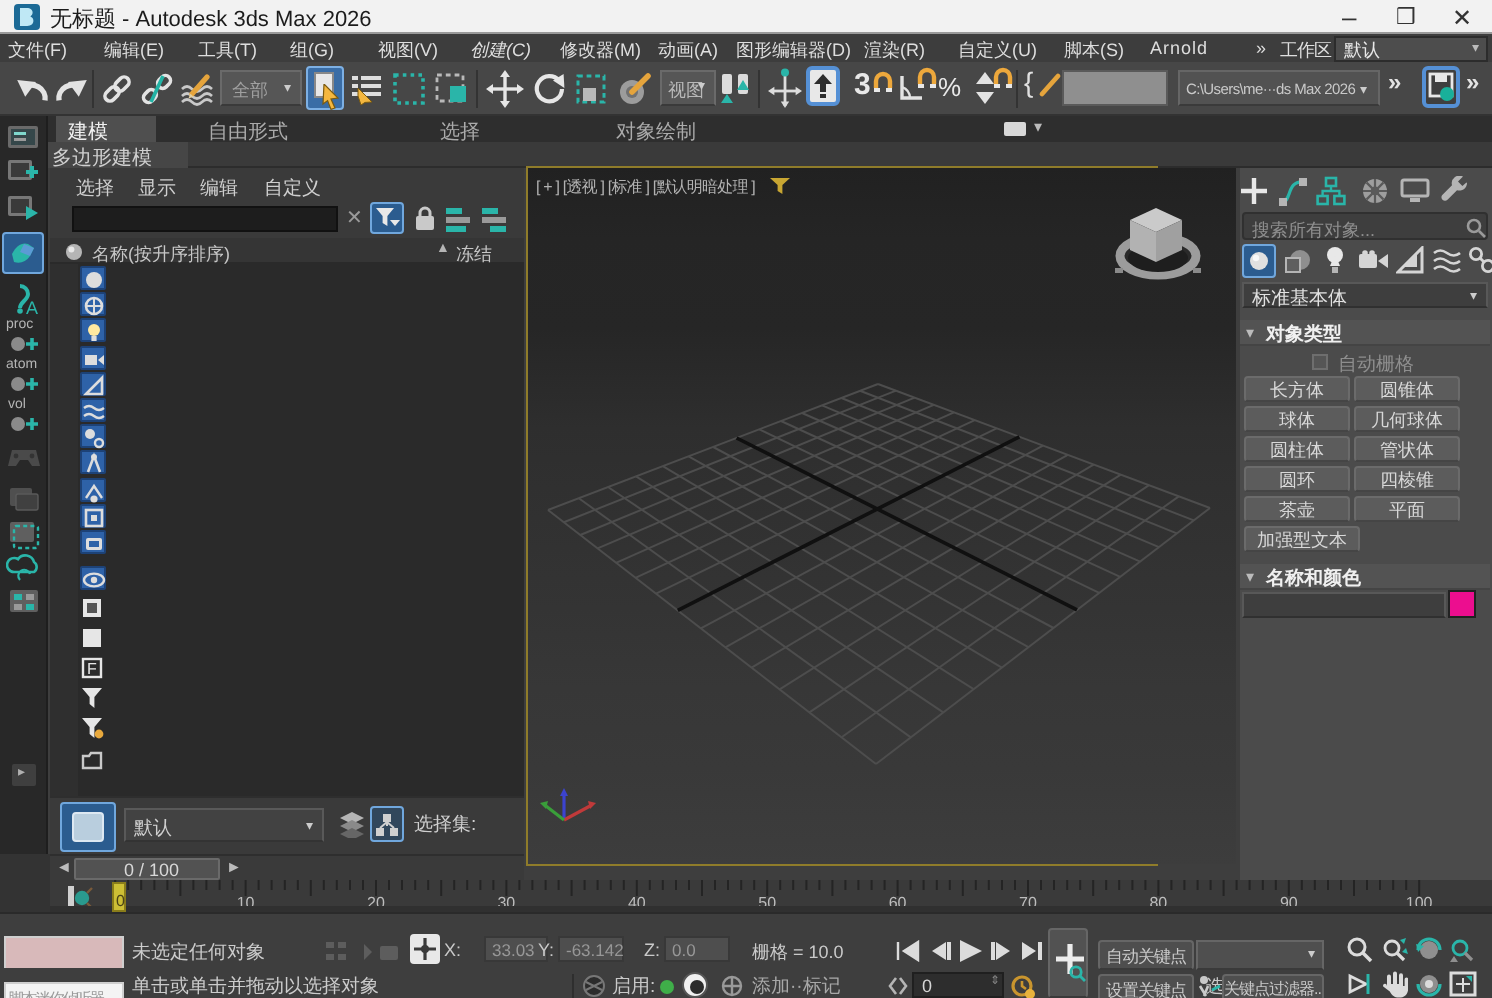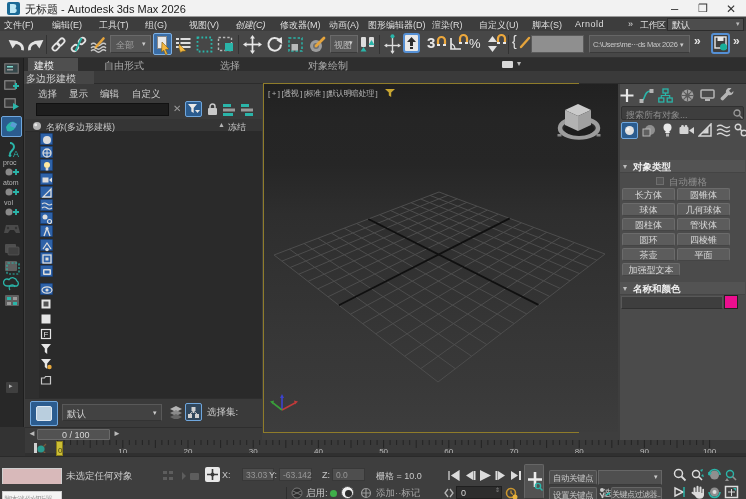--- a/index.html
+++ b/index.html
@@ -332,21 +332,21 @@
           <rect x="1" y="5.5" width="12" height="3" fill="#9a9a9a"></rect>
           <rect x="5" y="10" width="8" height="3" fill="#2ab5a9"></rect>
         </svg>
   </div>
 
   <div class="abs" style="left:0;top:35px;width:237px;height:13px;background:#353535;border-bottom:1px solid #2a2a2a;">
     <svg class="ico" style="left:7px;top:2px;" width="10" height="10" viewBox="0 0 10 10">
           <circle cx="5" cy="5" r="4" fill="#b5b5b5"></circle>
           <circle cx="3.7" cy="3.7" r="1.5" fill="#e8e8e8"></circle>
         </svg>
-    <span class="abs" style="left:21px;top:2px;font-size:9px;color:#c6c6c6;">名称(多边形建模)</span>
+    <span class="abs" style="left:21px;top:2px;font-size:9px;color:#c6c6c6;">名称(按升序排序)</span>
     <span class="abs" style="left:193px;top:2px;font-size:7px;color:#b5b5b5;">▲</span>
     <span class="abs" style="left:203px;top:2px;font-size:9px;color:#c6c6c6;">冻结</span>
   </div>
 
   <div class="abs" style="left:0;top:48px;width:237px;height:266px;background:#2a2a2a;"></div>
       <div class="abs" style="left:0;top:48px;width:14px;height:266px;background:#2f2f2f;"></div>
   <div id="expicons" class="abs" style="left:15px;top:49px;width:13px;height:260px;">
     <div class="abs bic" style="top:0px;">
           <svg width="12" height="12" viewBox="0 0 12 12">
             <circle cx="6" cy="6" r="4" fill="#ddd"></circle>
@@ -615,20 +615,24 @@
       </svg>
   <svg class="ico" style="left:96px;top:39px;" width="15" height="14" viewBox="0 0 15 14">
         <path d="M1 3.5q3-2.5 6.5 0t6.5 0M1 7.5q3-2.5 6.5 0t6.5 0M1 11.5q3-2.5 6.5 0t6.5 0" fill="none" stroke="#d5d5d5" stroke-width="1.3"></path>
       </svg>
   <svg class="ico" style="left:114px;top:39px;" width="14" height="14" viewBox="0 0 14 14">
         <circle cx="4" cy="4" r="2.8" fill="none" stroke="#d5d5d5" stroke-width="1.4"></circle>
         <circle cx="10" cy="10" r="2.8" fill="none" stroke="#d5d5d5" stroke-width="1.4"></circle>
         <line x1="6" y1="6" x2="8" y2="8" stroke="#d5d5d5" stroke-width="1.4"></line>
       </svg>
 
+  <div class="abs" style="left:1px;top:57px;width:123px;height:13px;background:#3e3e3e;border:1px solid #585858;border-bottom-color:#303030;">
+    <span class="abs" style="left:4px;top:1px;font-size:9.5px;color:#e2e2e2;">标准基本体</span>
+    <span class="abs" style="left:113px;top:2px;font-size:7px;color:#ccc;">▾</span>
+  </div>
 
   <div class="abs" style="left:0px;top:76px;width:125px;height:13px;background:#535353;border-bottom:1px solid #444;">
     <span class="abs" style="left:3px;top:2px;font-size:8px;color:#bbb;">▾</span>
     <span class="abs" style="left:13px;top:1px;font-size:9.5px;font-weight:bold;color:#f0f0f0;">对象类型</span>
   </div>
   <div class="abs" style="left:36px;top:93px;width:8px;height:8px;border:1px solid #6e6e6e;background:#555;"></div>
   <span class="abs" style="left:49px;top:92px;font-size:9.5px;color:#8e8e8e;">自动栅格</span>
   <div class="btn" style="left:2px;top:104px;">长方体</div>
       <div class="btn" style="left:57px;top:104px;">圆锥体</div>
   <div class="btn" style="left:2px;top:119px;">球体</div>
@@ -773,20 +777,21 @@
       <span class="abs" style="left:33px;top:6px;font-size:8px;color:#4a4418;">0</span>
 </div>
 <div class="abs" style="left:0;top:427px;width:25px;height:29px;background:#333333;"></div>
 
 <div id="statusbar" class="abs" style="left:0;top:456px;width:746px;height:43px;background:#3e3e3e;border-top:1px solid #2a2a2a;">
   <div class="abs" style="left:2px;top:11px;width:60px;height:16px;background:#d8b9ba;border:1px solid #cfcfcf;border-bottom:none;"></div>
   <div class="abs" style="left:2px;top:34px;width:60px;height:14px;background:#f4f4f4;border:1px solid #cfcfcf;overflow:hidden;">
     <span class="abs" style="left:1px;top:2px;font-size:8px;color:#9a9a9a;letter-spacing:-1.2px;">脚本迷你侦听器</span>
   </div>
   <span class="abs" style="left:66px;top:13px;font-size:9.5px;color:#cccccc;">未选定任何对象</span>
+  <span class="abs" style="left:66px;top:30px;font-size:9.5px;color:#cccccc;">单击或单击并拖动以选择对象</span>
   <svg class="ico" style="left:162px;top:12px;" width="40" height="14" viewBox="0 0 40 14">
         <g fill="#5d5d5d">
           <rect x="1" y="2" width="4" height="3"></rect>
           <rect x="7" y="2" width="4" height="3"></rect>
           <rect x="1" y="8" width="4" height="3"></rect>
           <rect x="7" y="8" width="4" height="3"></rect>
           <path d="M20 3l4 4-4 4z"></path>
           <rect x="28" y="4" width="9" height="7" rx="1"></rect>
         </g>
       </svg>

